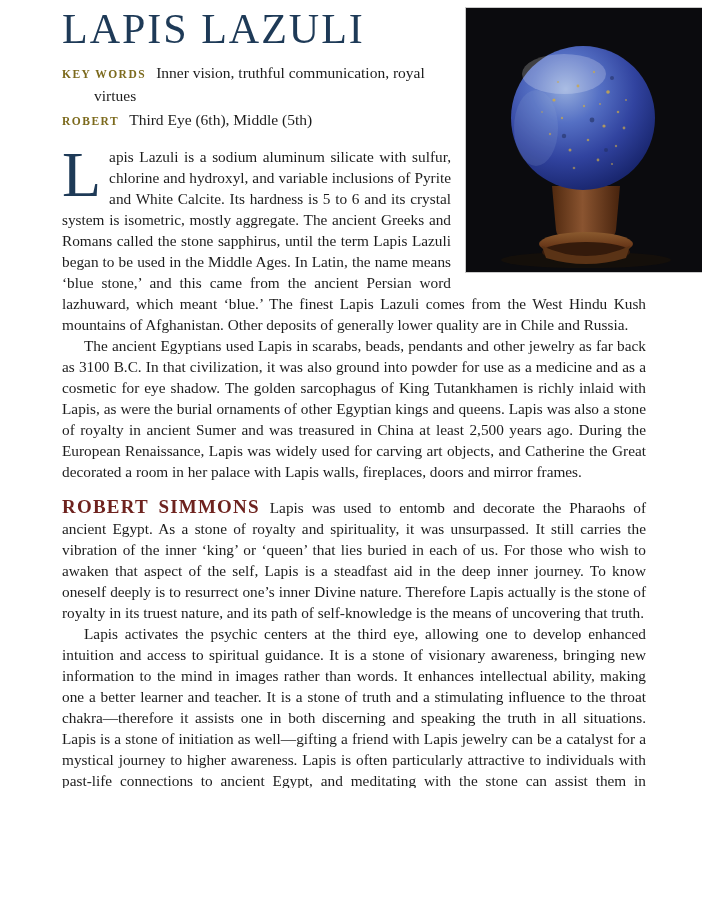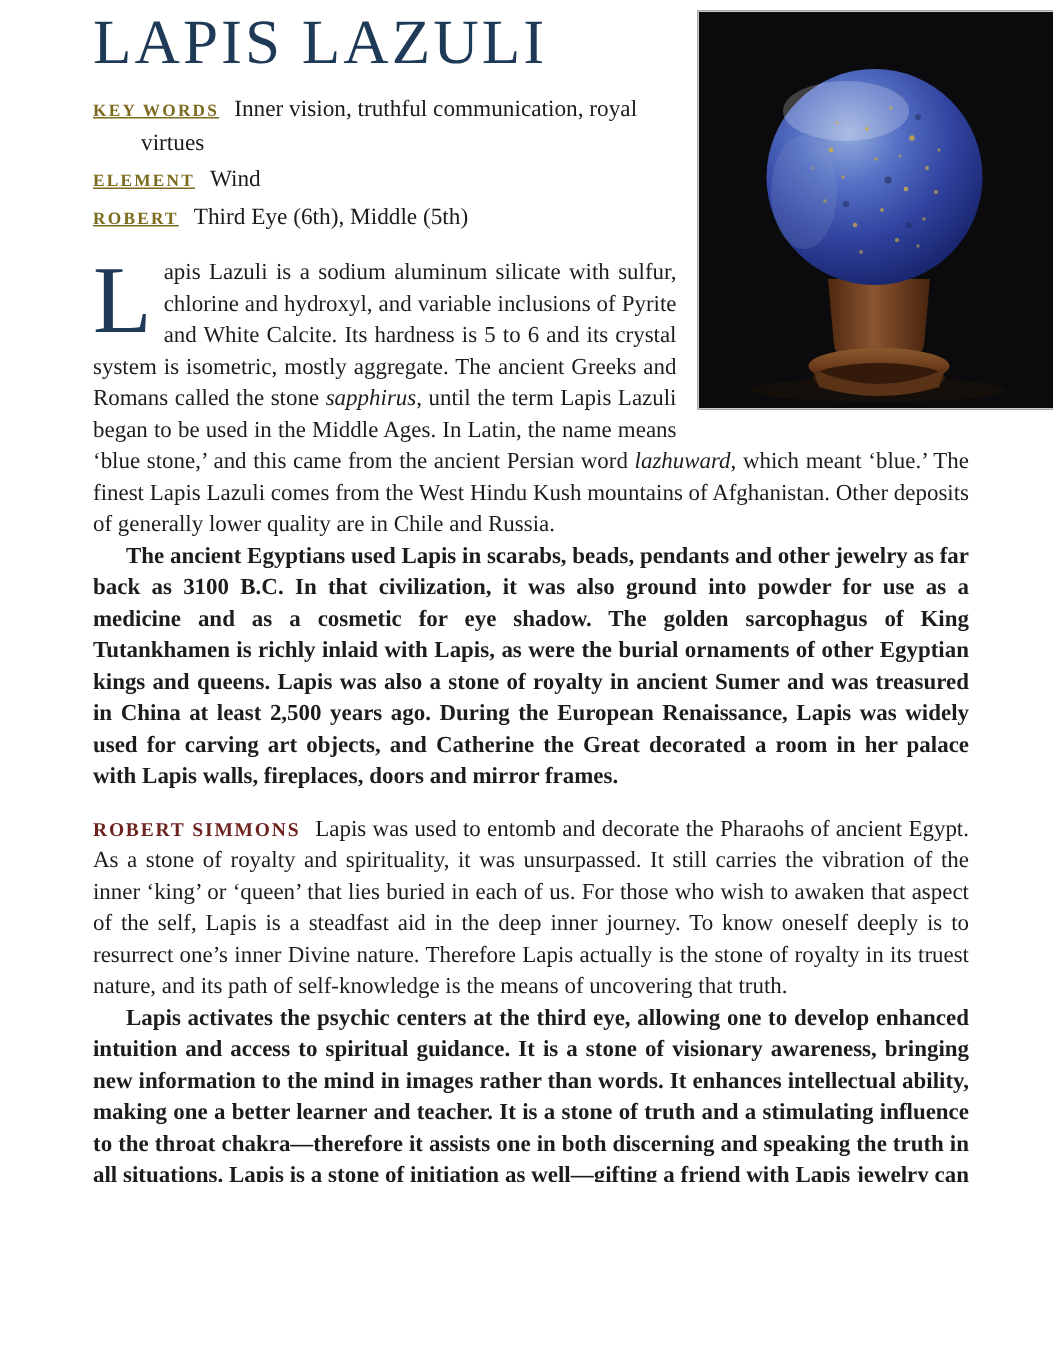--- a/index.html
+++ b/index.html
@@ -41,45 +41,44 @@
     text-indent: -32px;
     margin: 0 0 2px 0;
     max-width: 360px;
   }
   .info-label {
     font-size: 11.5px;
     font-weight: bold;
     letter-spacing: 1.5px;
     color: #7c6a1d;
     margin-right: 10px;
-    text-decoration: underline;
   }
   .bodytext p {
     margin: 0;
     font-size: 15.3px;
     line-height: 21px;
     text-align: justify;
   }
-  .bodytext p.indent { text-indent: 22px; font-weight: bold; }
+  .bodytext p.indent { text-indent: 22px; }
   .dropcap {
     float: left;
     font-size: 64px;
     line-height: 52px;
     padding: 3px 8px 0 0;
     color: #1e3a57;
   }
   .section-gap { margin-top: 14px !important; }
   .simmons-label {
-    font-size: 13px;
+    font-size: 19px;
     font-weight: bold;
     letter-spacing: 1.2px;
     color: #6e231f;
     margin-right: 10px;
   }
-  .it { font-style: italic; }
+  .it { }
 </style>
 </head>
 <body>
 
 <div class="page">
 
   <figure class="photo" style="margin-top:1px;" title="Lapis Lazuli sphere with golden pyrite flecks on a wooden stand against a black background">
     <svg viewBox="0 0 240 264" xmlns="http://www.w3.org/2000/svg">
       <defs>
         <radialGradient id="gblue" cx="38%" cy="30%" r="78%">
@@ -146,23 +145,20 @@
     </svg>
   </figure>
 
   <h1 class="title">LAPIS LAZULI</h1>
 
   <section class="info">
     <div class="info-row">
       <span class="info-label">KEY WORDS</span><span class="info-value">Inner vision, truthful communication, royal virtues</span>
     </div>
     <div class="info-row">
-      <span class="info-label">ELEMENT</span><span class="info-value">Wind</span>
-    </div>
-    <div class="info-row">
       <span class="info-label">ROBERT</span><span class="info-value">Third Eye (6th), Middle (5th)</span>
     </div>
   </section>
 
   <section class="bodytext">
     <p><span class="dropcap">L</span><span><span>apis Lazuli is a sodium aluminum silicate with sulfur, chlorine and hydroxyl, and variable inclusions of Pyrite and White Calcite. Its hardness is 5 to 6 and its crystal system is isometric, mostly aggregate. The ancient Greeks and Romans called the stone </span><span class="it">sapphirus</span><span>, until the term Lapis Lazuli began to be used in the Middle Ages. In Latin, the name means ‘blue stone,’ and this came from the ancient Persian word </span><span class="it">lazhuward</span><span>, which meant ‘blue.’ The finest Lapis Lazuli comes from the West Hindu Kush mountains of Afghanistan. Other deposits of generally lower quality are in Chile and Russia.</span></span></p>
     <p class="indent"><span>The ancient Egyptians used Lapis in scarabs, beads, pendants and other jewelry as far back as 3100 B.C. In that civilization, it was also ground into powder for use as a medicine and as a cosmetic for eye shadow. The golden sarcophagus of King Tutankhamen is richly inlaid with Lapis, as were the burial ornaments of other Egyptian kings and queens. Lapis was also a stone of royalty in ancient Sumer and was treasured in China at least 2,500 years ago. During the European Renaissance, Lapis was widely used for carving art objects, and Catherine the Great decorated a room in her palace with Lapis walls, fireplaces, doors and mirror frames.</span></p>
 
     <p class="section-gap"><span class="simmons-label">ROBERT SIMMONS</span><span><span>Lapis was used to entomb and decorate the Pharaohs of ancient Egypt. As a stone of royalty and spirituality, it was unsurpassed. It still carries the vibration of the inner ‘king’ or ‘queen’ that lies buried in each of us. For those who wish to awaken that aspect of the self, Lapis is a steadfast aid in the deep inner journey. To know oneself deeply is to resurrect one’s inner Divine nature. Therefore Lapis actually is the stone of royalty in its truest nature, and its path of self-knowledge is the means of uncovering that truth.</span></span></p>
     <p class="indent"><span>Lapis activates the psychic centers at the third eye, allowing one to develop enhanced intuition and access to spiritual guidance. It is a stone of visionary awareness, bringing new information to the mind in images rather than words. It enhances intellectual ability, making one a better learner and teacher. It is a stone of truth and a stimulating influence to the throat chakra—therefore it assists one in both discerning and speaking the truth in all situations. Lapis is a stone of initiation as well—gifting a friend with Lapis jewelry can be a catalyst for a mystical journey to higher awareness. Lapis is often particularly attractive to individuals with past-life connections to ancient Egypt, and meditating with the stone can assist them in recovering memories of those past lives, aiding evolution in the current incarnation.</span></p>

